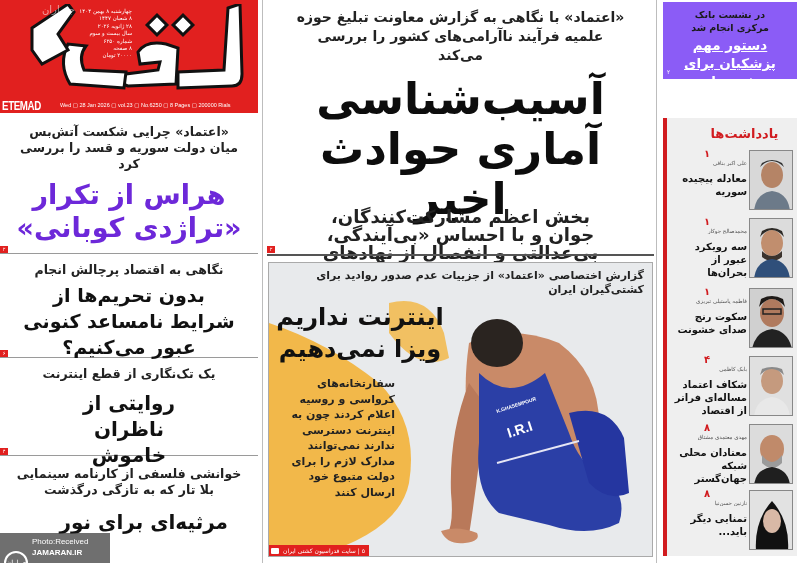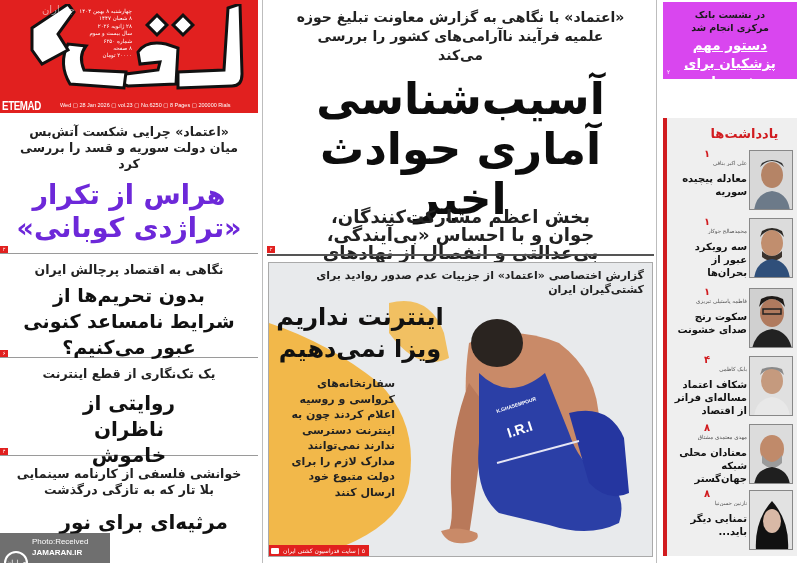--- a/index.html
+++ b/index.html
@@ -30,21 +30,21 @@
   .feature { position: absolute; left: 5px; top: 262px; width: 385px; height: 295px; border: 1px solid #aaa; background: #e6e8ea; overflow: hidden; }
   .feat-photo { position: absolute; left: 0; top: 0; width: 385px; height: 295px; }
   .feat-kicker { position: absolute; right: 8px; top: 6px; width: 370px; font-weight: bold; font-size: 11px; line-height: 14px; direction: rtl; text-align: right; color: #222; }
   .feat-head { position: absolute; left: 6px; top: 38px; width: 170px; font-weight: bold; font-size: 24px; line-height: 32px; direction: rtl; text-align: center; color: #111; }
   .feat-body { position: absolute; left: 6px; top: 113px; width: 120px; font-weight: bold; font-size: 11px; line-height: 15.5px; direction: rtl; text-align: right; color: #222; }
   .feat-credit { position: absolute; left: 0; bottom: 0; height: 11px; background: #e1201f; color: #fff; font-size: 6px; line-height: 11px; padding: 0 4px 0 14px; direction: rtl; white-space: nowrap; }
   .cam { position: absolute; left: 2px; bottom: 2px; width: 8px; height: 6px; background: #fff; border-radius: 1px; }
 
   
   .rcol { position: absolute; left: 661px; top: 0; width: 139px; height: 563px; }
-  .rbox { position: absolute; left: 2px; top: 2px; width: 134px; height: 77px; background: #d946ef; padding-left: 40px; }
+  .rbox { position: absolute; left: 2px; top: 2px; width: 134px; height: 77px; background: #8b5cf6; padding-left: 40px; }
   .rbox-kicker { position: absolute; left: 0; top: 6px; width: 134px; font-weight: bold; font-size: 9.5px; line-height: 13px; direction: rtl; text-align: center; color: #1a1a1a; }
   .rbox-head { position: absolute; left: 0; top: 34px; width: 134px; font-weight: bold; font-size: 13.5px; line-height: 18px; direction: rtl; text-align: center; color: #fff; text-decoration: underline; }
   .rbox-pg { position: absolute; left: 4px; bottom: 4px; font-size: 6px; color: #fff; }
 
   .notes { position: absolute; left: 2px; top: 118px; width: 134px; height: 438px; background: #efefef; border-left: 4px solid #d11b1f; }
   .notes-title { position: absolute; left: 0; top: 8px; width: 155px; font-weight: bold; font-size: 13px; line-height: 16px; direction: rtl; text-align: center; color: #d11b1f; }
   .note { position: absolute; left: 2px; width: 126px; height: 66px; }
   .note-photo { position: absolute; right: 2px; top: 0; width: 44px; height: 60px; border: 1px solid #888; background: #d4d4d4; overflow: hidden; }
   .note-num { position: absolute; left: 0; top: -2px; width: 76px; text-align: center; font-weight: bold; font-size: 10px; color: #d11b1f; }
   .note-author { position: absolute; left: 0; top: 10px; width: 78px; text-align: right; font-size: 5.5px; color: #555; direction: rtl; white-space: nowrap; overflow: hidden; }
@@ -82,21 +82,21 @@
   <div class="mast-info">Wed ▢ 28 Jan 2026 ▢ vol.23 ▢ No.6250 ▢ 8 Pages ▢ 200000 Rials</div>
 </div>
 
 <div class="story" style="top:118px;height:136px;">
   <div class="kicker" style="padding:6px 14px 0;">«اعتماد» چرایی شکست آتش‌بس میان دولت سوریه و قسد را بررسی کرد</div>
   <div class="head-xl" style="margin-top:6px;padding:0 12px;">هراس از تکرار «تراژدی کوبانی»</div>
   <div class="pg-tag">۲</div>
 </div>
 
 <div class="story" style="top:256px;height:102px;">
-  <div class="kicker" style="padding:6px 14px 0;">نگاهی به اقتصاد پرچالش ایران</div>
+  <div class="kicker" style="padding:6px 14px 0;">نگاهی به اقتصاد پرچالش انجام</div>
   <div class="head-l" style="margin-top:4px;padding:0 20px;font-size:19px;line-height:26px;">بدون تحریم‌ها از شرایط نامساعد کنونی عبور می‌کنیم؟</div>
   <div class="pg-tag">۶</div>
 </div>
 
 <div class="story" style="top:360px;height:96px;">
   <div class="kicker" style="padding:6px 14px 0;">یک تک‌نگاری از قطع اینترنت</div>
   <div class="head-l" style="margin-top:8px;padding:0 70px;font-size:20px;line-height:26px;">روایتی از ناظران خاموش</div>
   <div class="pg-tag">۴</div>
 </div>
 

